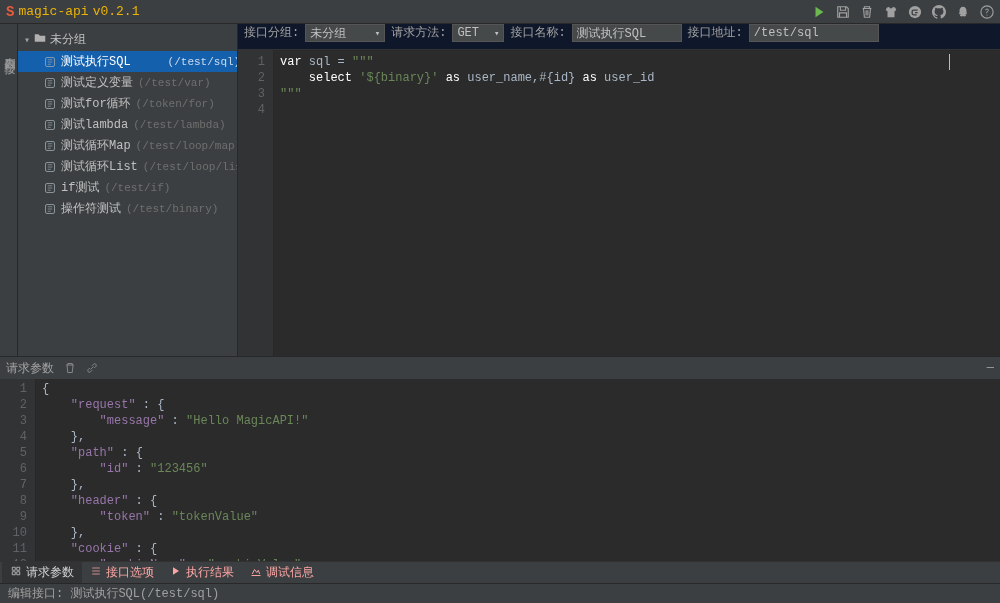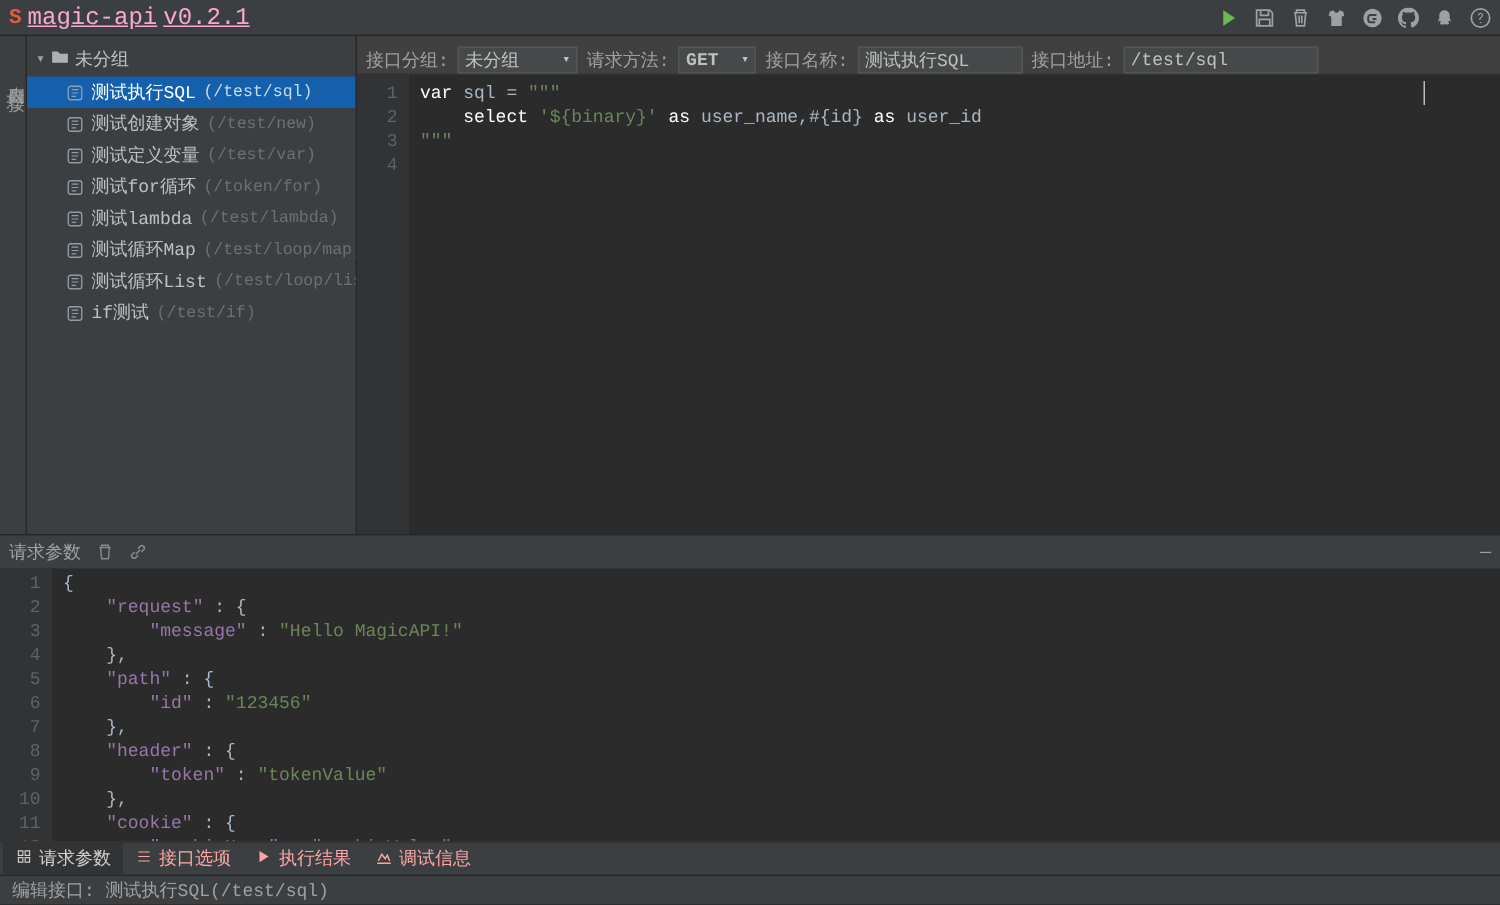--- a/index.html
+++ b/index.html
@@ -18,21 +18,21 @@
       height: 24px;
       background: #3c3f41;
       border-bottom: 1px solid #282828;
       display: flex;
       align-items: center;
       padding: 0 6px;
       justify-content: space-between;
     }
     .titlebar-left { display: flex; align-items: center; gap: 4px; }
     .logo { color: #e85b3c; font-weight: bold; font-size: 14px; }
-    .app-title { color: #f9a8d4; font-size: 16px; text-decoration: underline; }
+    .app-title { color: #eab308; font-size: 13px; }
     .titlebar-right { display: flex; align-items: center; gap: 10px; }
     .tb-icon { color: #a0a0a0; cursor: pointer; display: inline-flex; }
     .tb-icon.play { color: #6cb950; }
     .tb-icon svg { width: 14px; height: 14px; }
 
     .main-area {
       flex: 1;
       display: flex;
       min-height: 0;
     }
@@ -79,58 +79,58 @@
       align-items: center;
       padding: 2px 6px 2px 26px;
       gap: 5px;
       cursor: pointer;
       white-space: nowrap;
     }
     .tree-item.selected {
       background: #1560ad;
     }
     .tree-item.selected .ti-name { color: #fff; }
-    .tree-item.selected .ti-path { color: #c9dbed; }
+    .tree-item.selected .ti-path { color: #c9dbed; margin-left: 32px; }
     .ti-icon { color: #9aa7b0; opacity: .9; display: inline-flex; }
     .ti-icon svg { width: 12px; height: 12px; }
     .ti-name { color: #c0c0c0; }
     .ti-path { color: #6f6f6f; font-size: 11px; }
 
     .editor-pane {
       flex: 1;
       display: flex;
       flex-direction: column;
       min-width: 0;
     }
     .toolbar {
       height: 26px;
-      background: #404040;
+      background: #0f172a;
       border-bottom: 1px solid #323232;
       display: flex;
-      align-items: flex-end;
+      align-items: flex-start;
       padding: 0 6px;
       gap: 6px;
       font-size: 12px;
     }
     .tb-label { color: #a0a0a0; white-space: nowrap; }
     .tb-select, .tb-input {
       background: #45494a;
       border: 1px solid #555;
       color: #c0c0c0;
       padding: 1px 4px;
       font-size: 12px;
       height: 18px;
       font-family: inherit;
     }
     .tb-select { cursor: pointer; }
     .tb-input { outline: none; }
     .tb-input.name { width: 110px; }
     .tb-input.addr { width: 130px; }
     .tb-select.group { width: 80px; }
-    .tb-select.method { width: 52px; font-weight: bold; }
+    .tb-select.method { width: 52px; }
 
     .code-area {
       flex: 1;
       display: flex;
       background: #2b2b2b;
       overflow: hidden;
     }
     .gutter {
       width: 36px;
       background: #313335;
@@ -312,30 +312,20 @@
             <span class="ti-name">测试执行SQL</span> 
             <span class="ti-path">(/test/sql)</span>
           </div>
           <div class="tree-item">
             <span class="ti-icon">
               <svg viewBox="0 0 16 16">
                 <rect x="2" y="2" width="12" height="12" rx="2" fill="none" stroke="currentColor" stroke-width="1.2"></rect>
                 <path stroke="currentColor" d="M5 5h6M5 8h6M5 11h4"></path>
               </svg>
             </span>
-            <span class="ti-name">测试创建对象</span> 
-            <span class="ti-path">(/test/new)</span>
-          </div>
-          <div class="tree-item">
-            <span class="ti-icon">
-              <svg viewBox="0 0 16 16">
-                <rect x="2" y="2" width="12" height="12" rx="2" fill="none" stroke="currentColor" stroke-width="1.2"></rect>
-                <path stroke="currentColor" d="M5 5h6M5 8h6M5 11h4"></path>
-              </svg>
-            </span>
             <span class="ti-name">测试定义变量</span> 
             <span class="ti-path">(/test/var)</span>
           </div>
           <div class="tree-item">
             <span class="ti-icon">
               <svg viewBox="0 0 16 16">
                 <rect x="2" y="2" width="12" height="12" rx="2" fill="none" stroke="currentColor" stroke-width="1.2"></rect>
                 <path stroke="currentColor" d="M5 5h6M5 8h6M5 11h4"></path>
               </svg>
             </span>
@@ -374,20 +364,30 @@
           </div>
           <div class="tree-item">
             <span class="ti-icon">
               <svg viewBox="0 0 16 16">
                 <rect x="2" y="2" width="12" height="12" rx="2" fill="none" stroke="currentColor" stroke-width="1.2"></rect>
                 <path stroke="currentColor" d="M5 5h6M5 8h6M5 11h4"></path>
               </svg>
             </span>
             <span class="ti-name">if测试</span> 
             <span class="ti-path">(/test/if)</span>
+          </div>
+          <div class="tree-item">
+            <span class="ti-icon">
+              <svg viewBox="0 0 16 16">
+                <rect x="2" y="2" width="12" height="12" rx="2" fill="none" stroke="currentColor" stroke-width="1.2"></rect>
+                <path stroke="currentColor" d="M5 5h6M5 8h6M5 11h4"></path>
+              </svg>
+            </span>
+            <span class="ti-name">操作符测试</span> 
+            <span class="ti-path">(/test/binary)</span>
           </div>
         </div>
     </div>
   </div>
 
   <div class="editor-pane">
     <div class="toolbar">
       <span class="tb-label">接口分组:</span>
       <div class="tb-select group" style="display:flex;align-items:center;justify-content:space-between;padding:0 4px">
           <span>未分组</span>

